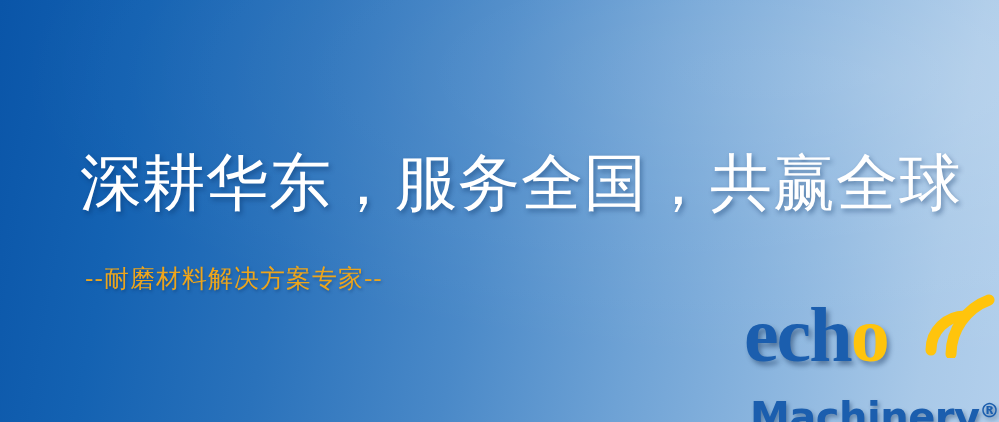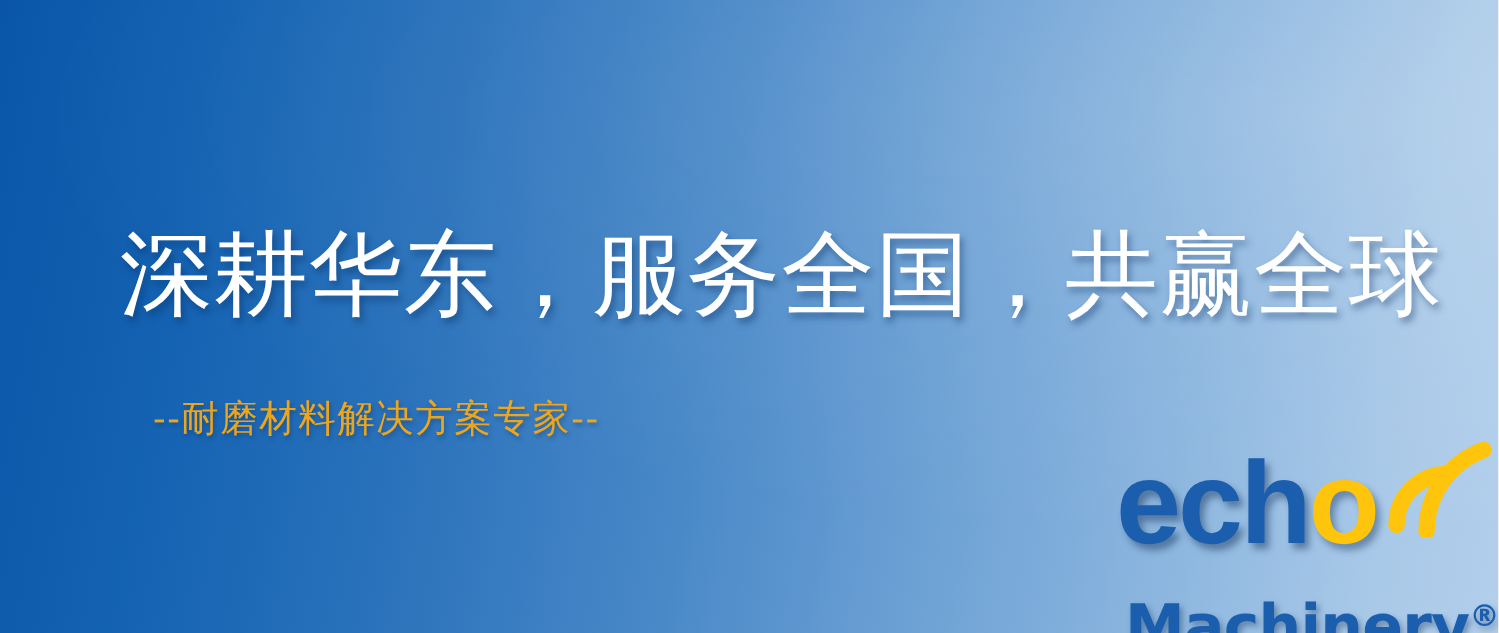--- a/index.html
+++ b/index.html
@@ -51,21 +51,21 @@
     letter-spacing: 1px;
     color: #ffffff;
     white-space: nowrap;
     text-shadow: 2px 3px 5px rgba(0, 40, 90, 0.42);
     z-index: 3;
   }
 
   
   .subheadline {
     position: absolute;
-    left: 102px;
+    left: 85px;
     top: 266px;
     font-family: "DejaVu Serif", "Liberation Serif", serif;
     font-size: 25px;
     line-height: 1;
     letter-spacing: 1px;
     color: #eda51b;
     white-space: nowrap;
     text-shadow: 1px 2px 3px rgba(0, 40, 90, 0.35);
     z-index: 3;
   }
@@ -77,21 +77,21 @@
     top: 296px;
     width: 256px;
     height: 126px;
     z-index: 4;
   }
 
   .logo-wordmark {
     position: absolute;
     left: 0;
     top: 0;
-    font-family: Liberation Sans, sans-serif;
+    font-family: Liberation Serif, serif;
     font-weight: bold;
     font-size: 78px;
     line-height: 78px;
     letter-spacing: -2px;
     color: #1b5eae;
     text-shadow: 3px 4px 5px rgba(10, 40, 80, 0.45);
     white-space: nowrap;
   }
 
   .logo-wordmark .letter-o {

